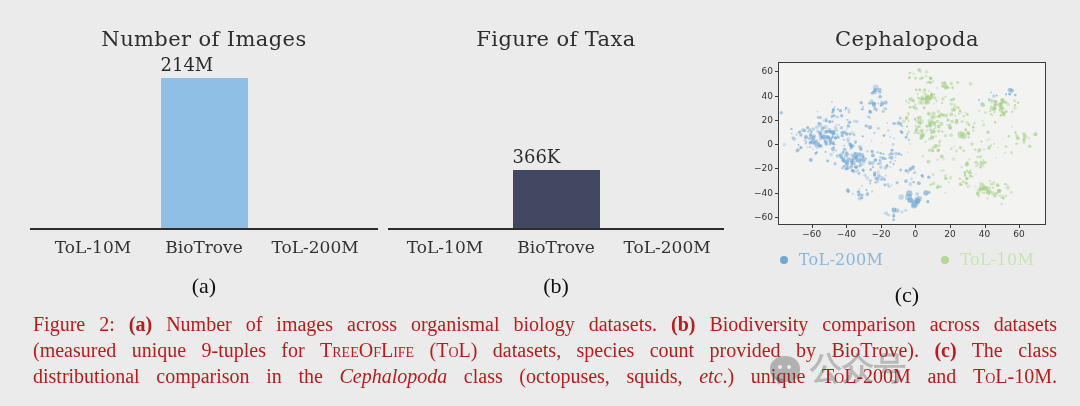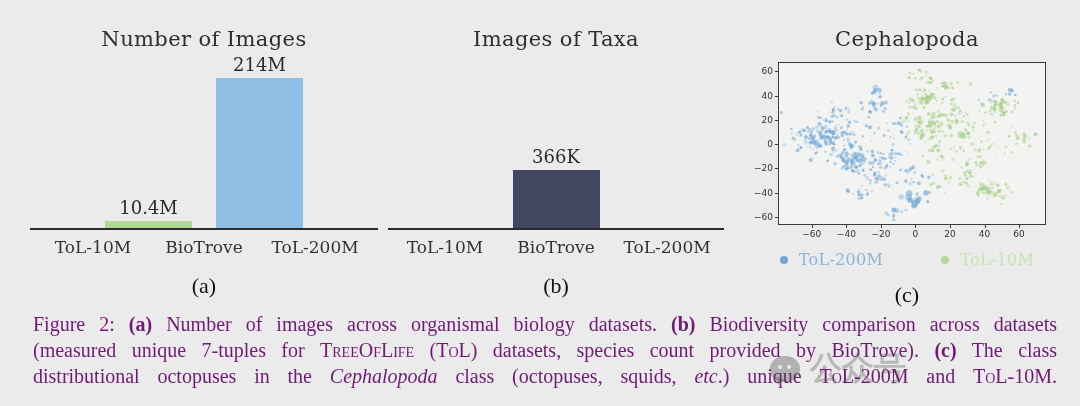--- a/index.html
+++ b/index.html
@@ -17,21 +17,21 @@
     font-size:21px;font-weight:normal;color:#2e2e2e;
     height:28px;line-height:26px;margin:0;letter-spacing:.4px;
   }
   
   .bar-chart{width:100%;display:flex;flex-direction:column;align-items:center;}
   .bars-row{
     display:flex;align-items:flex-end;justify-content:center;gap:24px;
     height:176px;width:100%;box-sizing:border-box;padding:0 17px;
     border-bottom:2.5px solid #2c2c2c;
   }
-  .bar-group{display:flex;flex-direction:column;align-items:center;justify-content:flex-end;width:87px;}
+  .bar-group{display:flex;flex-direction:column;align-items:flex-start;justify-content:flex-end;width:87px;}
   .bar-value{font-size:18px;line-height:20px;color:#2b2b2b;margin-bottom:3px;white-space:nowrap;}
   .bar{width:100%;}
   .cats-row{display:flex;justify-content:center;gap:24px;margin-top:7px;}
   .cat-label{width:87px;text-align:center;font-size:17px;color:#333;white-space:nowrap;}
   .panel-label{font-family:"Liberation Serif",serif;font-size:22px;color:#111;margin-top:13px;}
   .panel-a .panel-label,.panel-b .panel-label{margin-top:16px;}
   
   .plot-area{
     position:relative;width:266px;height:161px;margin-top:8px;margin-left:10px;
     background:#f3f3f1;border:1.2px solid #3c3c3c;box-sizing:content-box;
@@ -42,21 +42,21 @@
   .xtick{position:absolute;top:calc(100% + 5px);transform:translateX(-50%);
     font:9px "DejaVu Sans",sans-serif;color:#333;}
   .tick-x{position:absolute;top:100%;width:1px;height:3.5px;background:#3c3c3c;}
   .tick-y{position:absolute;left:-4.5px;width:3.5px;height:1px;background:#3c3c3c;}
   .scatter-legend{display:flex;gap:58px;margin-top:25px;align-items:center;}
   .legend-item{display:flex;align-items:center;gap:11px;font-size:16px;letter-spacing:.3px;}
   .legend-dot{width:8px;height:8px;border-radius:50%;}
   
   .caption{
     position:absolute;left:33px;top:311px;width:1024px;
-    font-family:"Liberation Serif",serif;font-size:20px;color:#701a75;
+    font-family:"Liberation Serif",serif;font-size:20px;color:#b91c1c;
   }
   .cap-line{line-height:26px;text-align:justify;text-align-last:justify;white-space:normal;}
   .cap-line .b{font-weight:bold;}
   .cap-line .i{font-style:italic;}
   .cap-line .sc{font-variant:small-caps;}
   
   .watermark{
     position:absolute;left:770px;top:347px;z-index:5;pointer-events:none;
     display:flex;align-items:center;gap:10px;
     color:rgba(70,70,70,.30);font-family:"DejaVu Sans",sans-serif;
@@ -74,39 +74,35 @@
 </head>
 <body>
 
 <div class="panels">
 
   <section class="panel panel-a">
     <h3 class="chart-title">Number of Images</h3>
     <div class="bar-chart">
         <div class="bars-row">
           <div class="bar-group">
-            <div class="bar-value">10.4M</div>
-            <div class="bar" style="height: 7.28972px; background: rgb(174, 219, 146);"></div>
-          </div>
-          <div class="bar-group">
             <div class="bar-value">214M</div>
             <div class="bar" style="height: 150px; background: rgb(144, 191, 230);"></div>
           </div>
         </div>
         <div class="cats-row">
           <div class="cat-label">ToL-10M</div>
           <div class="cat-label">BioTrove</div>
           <div class="cat-label">ToL-200M</div>
         </div>
       </div>
     <div class="panel-label">(a)</div>
   </section>
 
   <section class="panel panel-b">
-    <h3 class="chart-title">Images of Taxa</h3>
+    <h3 class="chart-title">Figure of Taxa</h3>
     <div class="bar-chart">
         <div class="bars-row">
           <div class="bar-group">
             <div class="bar-value">366K</div>
             <div class="bar" style="height: 58.437px; background: rgb(66, 72, 97);"></div>
           </div>
         </div>
         <div class="cats-row">
           <div class="cat-label">ToL-10M</div>
           <div class="cat-label">BioTrove</div>
@@ -1031,22 +1027,22 @@
           <span class="legend-label" style="color: rgb(201, 228, 176);">ToL-10M</span>
         </div>
       </div>
     <div class="panel-label">(c)</div>
   </section>
 
 </div>
 
 <div class="caption" id="caption">
     <div class="cap-line"><span>Figure 2: </span><span class="b ">(a)</span><span> Number of images across organismal biology datasets. </span><span class="b ">(b)</span><span> Biodiversity comparison across datasets</span></div>
-    <div class="cap-line"><span>(measured unique 7-tuples for </span><span class="sc">TreeOfLife</span><span> (</span><span class="sc">ToL</span><span>) datasets, species count provided by BioTrove). </span><span class="b ">(c)</span><span> The class</span></div>
-    <div class="cap-line"><span>distributional octopuses in the </span><span class="i ">Cephalopoda</span><span> class (octopuses, squids, </span><span class="i ">etc</span><span>.) unique </span><span class="sc">ToL-200M</span><span> and </span><span class="sc">ToL-10M</span><span>.</span></div>
+    <div class="cap-line"><span>(measured unique 9-tuples for </span><span class="sc">TreeOfLife</span><span> (</span><span class="sc">ToL</span><span>) datasets, species count provided by BioTrove). </span><span class="b ">(c)</span><span> The class</span></div>
+    <div class="cap-line"><span>distributional comparison in the </span><span class="i ">Cephalopoda</span><span> class (octopuses, squids, </span><span class="i ">etc</span><span>.) unique </span><span class="sc">ToL-200M</span><span> and </span><span class="sc">ToL-10M</span><span>.</span></div>
   </div>
 
 <div class="watermark">
   <span class="wm-icon">
     <span class="bubble"></span>
     <span class="tail"></span>
     <span class="eye l"></span>
     <span class="eye r"></span>
   </span>
   <span class="wm-text1">公众号</span>

